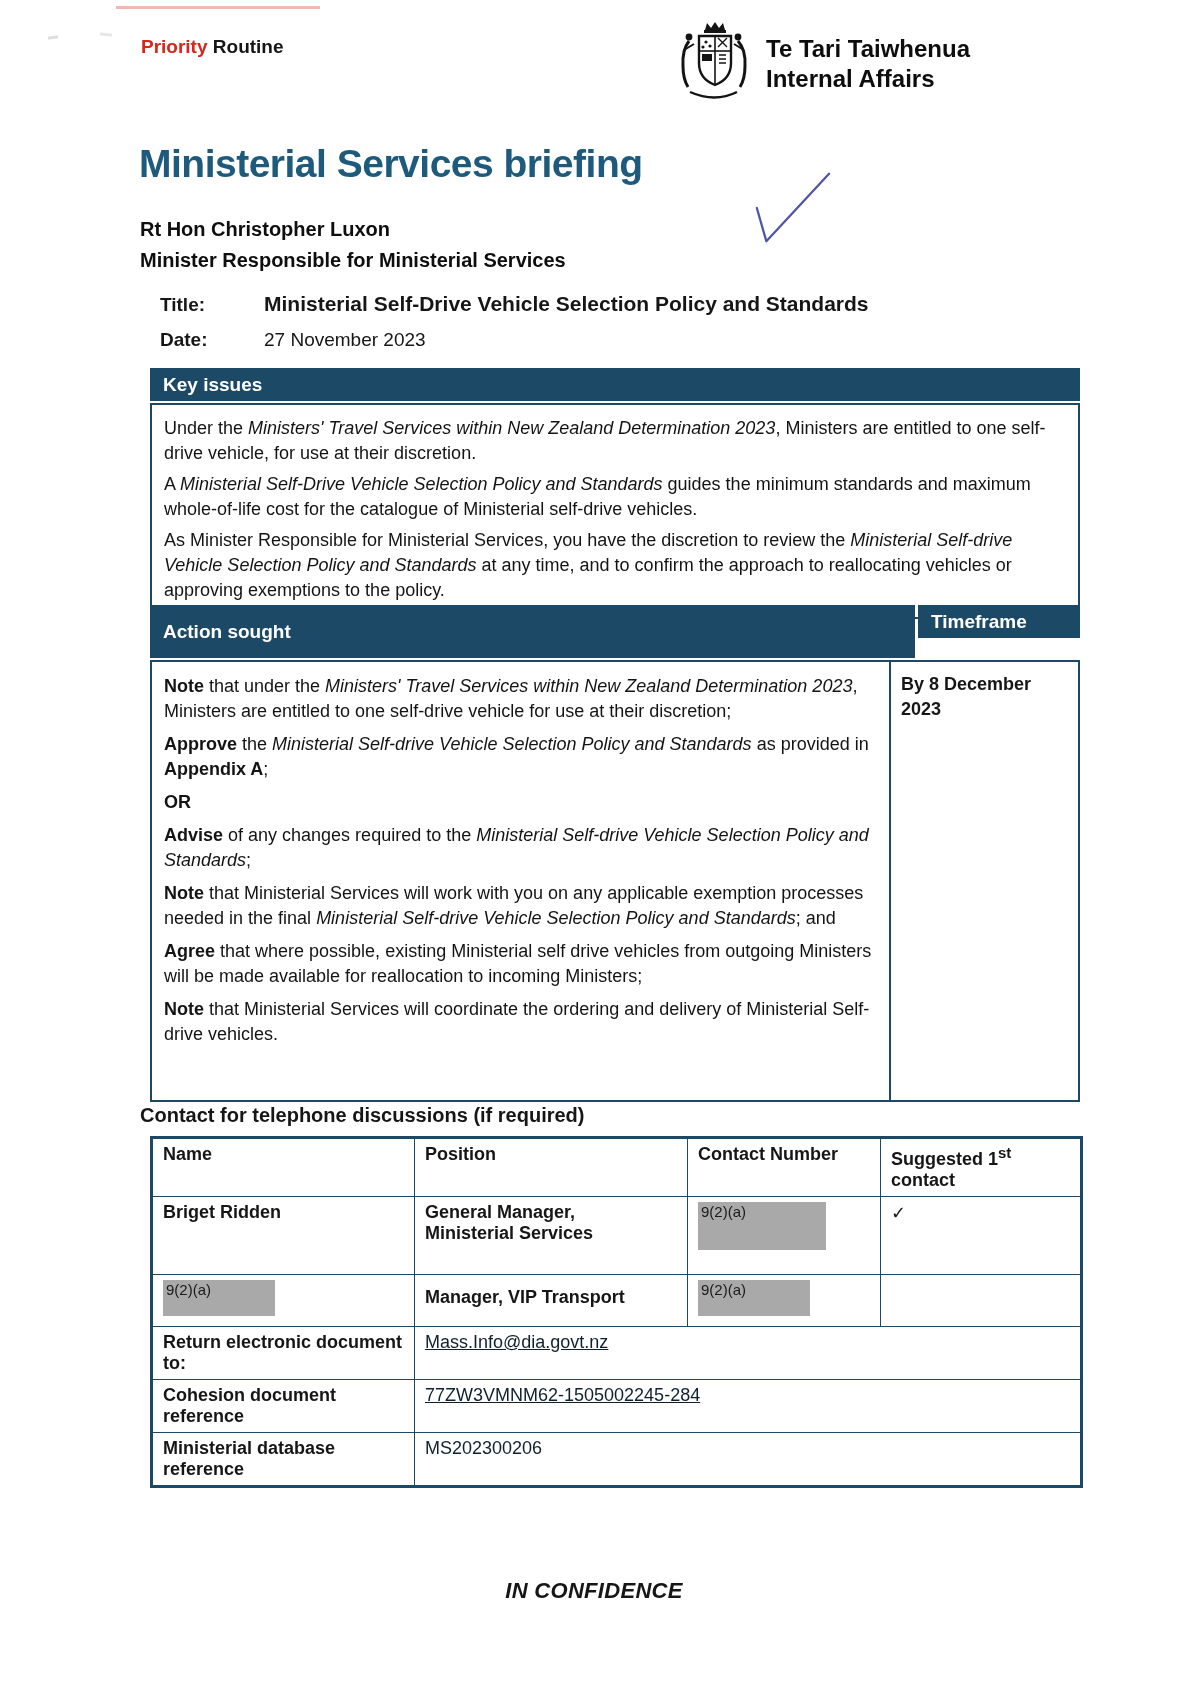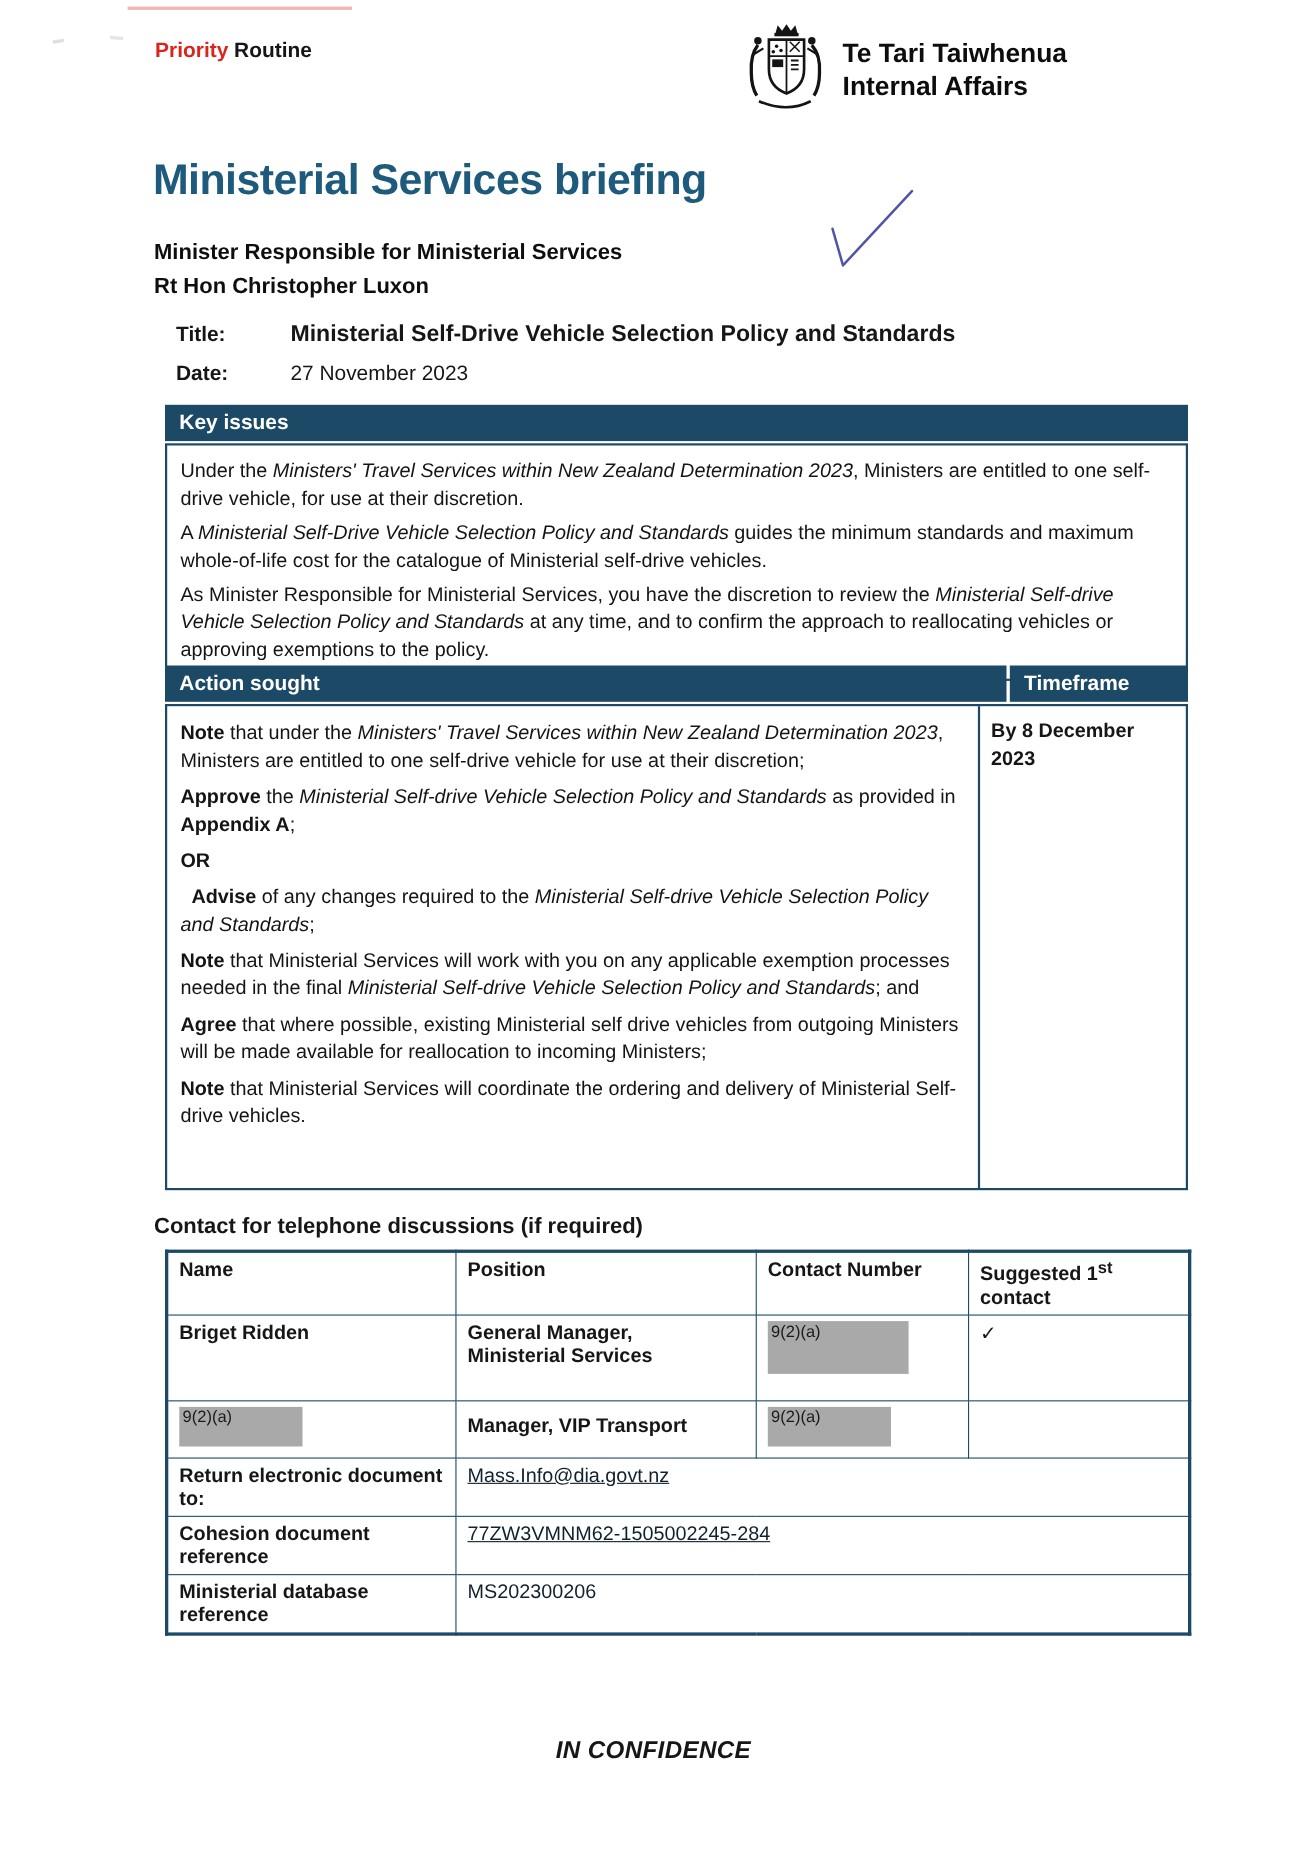--- a/index.html
+++ b/index.html
@@ -47,21 +47,21 @@
     margin-top:2px;border:2.5px solid #1c4a66;background:#fff;
     padding:5px 12px 8px 12px;
   }
   .ki-body p, .action-items p{
     margin:6px 0;font-size:18px;line-height:25px;color:#141414;
   }
 
   
   .action{position:absolute;left:150px;top:605px;width:930px;}
   .bar.split{display:flex;padding:0;background:transparent;height:auto;}
-  .bar-left{background:#1c4a66;color:#fff;font-size:19px;font-weight:700;padding:5px 13px;width:739px;height:23px;line-height:23px;}
+  .bar-left{background:#1c4a66;color:#fff;font-size:19px;font-weight:700;padding:15px 13px;width:739px;height:23px;line-height:23px;}
   .bar-right{background:#1c4a66;color:#fff;font-size:19px;font-weight:700;padding:5px 13px;flex:1;height:23px;line-height:23px;margin-left:3px;}
   .action-body{display:flex;margin-top:2px;border:2.5px solid #1c4a66;background:#fff;min-height:438px;}
   .action-items{width:739px;padding:4px 12px 8px 12px;border-right:2.5px solid #1c4a66;box-sizing:border-box;}
   .action-items p{margin:8px 0;}
   .action-timeframe{flex:1;padding:10px 10px;font-size:18px;font-weight:700;line-height:25px;}
 
   
   .contact-heading{position:absolute;left:140px;top:1104px;font-size:20px;font-weight:700;}
   .contact-table{
     position:absolute;left:150px;top:1136px;width:930px;
@@ -128,22 +128,22 @@
     </div>
   </div>
 
   <h1 class="doc-title">Ministerial Services briefing</h1>
 
   <svg class="tick" viewBox="0 0 100 80">
     <path d="M13,40 L23,75 L89,4" fill="none" stroke="#5055a8" stroke-width="2.4" stroke-linejoin="round" stroke-linecap="round"></path>
   </svg>
 
   <div class="recipient">
+    <div>Rt Hon Christopher Luxon</div>
     <div>Minister Responsible for Ministerial Services</div>
-    <div>Rt Hon Christopher Luxon</div>
   </div>
 
   <div class="meta">
     <div class="meta-row">
       <span class="meta-label">Title:</span>
       <span class="meta-value">Ministerial Self-Drive Vehicle Selection Policy and Standards</span>
     </div>
     <div class="meta-row">
       <span class="meta-label">Date:</span>
       <span class="meta-value date">27 November 2023</span>
@@ -162,21 +162,21 @@
   <section class="action">
     <div class="bar split">
       <div class="bar-left">Action sought</div>
       <div class="bar-right">Timeframe</div>
     </div>
     <div class="action-body">
       <div class="action-items">
         <p><span style="font-weight: 700;">Note</span><span> that under the </span><span style="font-style: italic;">Ministers' Travel Services within New Zealand Determination 2023</span><span>, Ministers are entitled to one self-drive vehicle for use at their discretion;</span></p>
         <p><span style="font-weight: 700;">Approve</span><span> the </span><span style="font-style: italic;">Ministerial Self-drive Vehicle Selection Policy and Standards</span><span> as provided in </span><span style="font-weight: 700;">Appendix A</span><span>;</span></p>
         <p><span style="font-weight: 700;">OR</span></p>
-        <p><span style="font-weight: 700; margin-left: 10px;">Advise</span><span> of any changes required to the </span><span style="font-style: italic;">Ministerial Self-drive Vehicle Selection Policy and Standards</span><span>;</span></p>
+        <p><span style="font-weight: 700;">Advise</span><span> of any changes required to the </span><span style="font-style: italic;">Ministerial Self-drive Vehicle Selection Policy and Standards</span><span>;</span></p>
         <p><span style="font-weight: 700;">Note</span><span> that Ministerial Services will work with you on any applicable exemption processes needed in the final </span><span style="font-style: italic;">Ministerial Self-drive Vehicle Selection Policy and Standards</span><span>; and</span></p>
         <p><span style="font-weight: 700;">Agree</span><span> that where possible, existing Ministerial self drive vehicles from outgoing Ministers will be made available for reallocation to incoming Ministers;</span></p>
         <p><span style="font-weight: 700;">Note</span><span> that Ministerial Services will coordinate the ordering and delivery of Ministerial Self-drive vehicles.</span></p>
       </div>
       <div class="action-timeframe">By 8 December 2023</div>
     </div>
   </section>
 
   <div class="contact-heading">Contact for telephone discussions (if required)</div>
 

